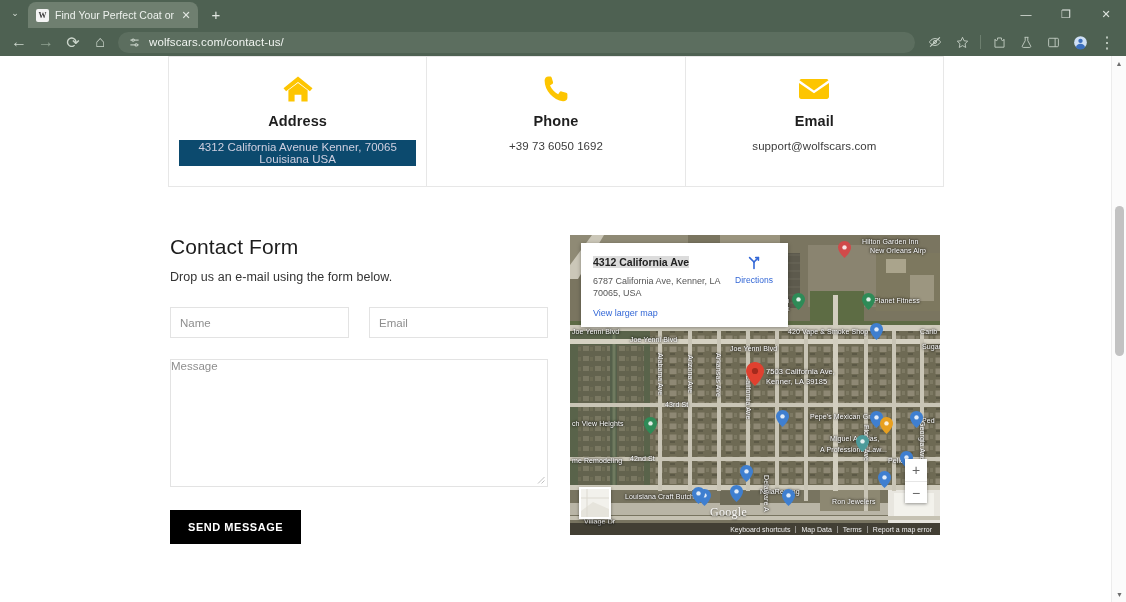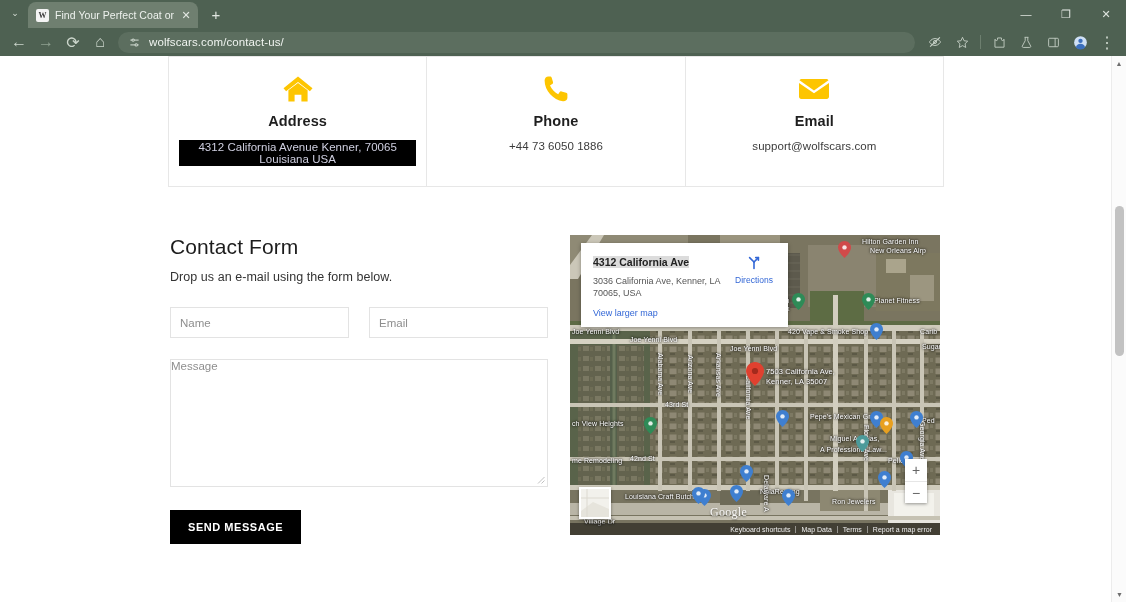--- a/index.html
+++ b/index.html
@@ -81,21 +81,21 @@
     padding: 16px 10px 20px; text-align:center; min-height: 103px;
     display:flex; flex-direction:column; align-items:center; justify-content:flex-start;
   }
   .card + .card { border-left: none; }
   .card-icon { height: 32px; display:flex; align-items:center; justify-content:center; margin-bottom: 8px; }
   .card-icon svg { display:block; }
   .card-title {
     font-size: 14.5px; font-weight: 700; color: #1f1f1f; margin-bottom: 11px; letter-spacing: .1px;
   }
   .card-text { font-size: 11.5px; color: #3c3c3c; letter-spacing: .05px; }
-  .card-text.selected { background: #000000; color: #cfcfe0; padding: 1px 0; }
+  .card-text.selected { background: #0c4a6e; color: #cfcfe0; padding: 1px 0; }
 
   
   .contact-wrap { display:flex; padding: 48px 170px 0 170px; gap: 22px; }
   .form-col { width: 378px; flex: 0 0 378px; }
   .form-title { font-size: 21px; font-weight: 400; color: #1c1c1c; letter-spacing: .1px; }
   .form-sub { font-size: 12.5px; color: #333; margin-top: 11px; letter-spacing: .05px; }
 
   .row2 { display:flex; gap: 20px; margin-top: 23px; }
   .fld {
     border: 1px solid #e3e3e3; height: 31px; background:#fff;
@@ -298,21 +298,21 @@
           <div class="card-text selected">4312 California Avenue Kenner, 70065 Louisiana USA</div>
         </div>
 
         <div class="card">
           <div class="card-icon">
             <svg width="26" height="28" viewBox="0 0 26 28">
               <path d="M5.3 1.5C3.4 1.5 1.6 3.1 1.6 5.6c0 10.4 8.8 19.5 18.3 20.7 2.4.3 4.5-1.4 4.5-3.6v-3.3c0-.8-.5-1.5-1.3-1.7l-4.6-1.3c-.8-.2-1.6.1-2 .8l-1.3 2.1C12 17.7 8.7 14.3 7 10.5l2.2-1.4c.7-.4 1-1.2.8-2L8.7 2.8c-.2-.8-.9-1.3-1.7-1.3z" fill="#fdc500"></path>
             </svg>
           </div>
           <div class="card-title">Phone</div>
-          <div class="card-text">+44 73 6050 1886</div>
+          <div class="card-text">+39 73 6050 1692</div>
         </div>
 
         <div class="card">
           <div class="card-icon">
             <svg width="32" height="24" viewBox="0 0 32 24">
               <path d="M1.5 3.3 16 13.4 30.5 3.3A2 2 0 0028.8 2H3.2a2 2 0 00-1.7 1.3z" fill="#fdc500"></path>
               <path d="M31 5.9 16 16.3 1 5.9v13.9c0 1.2 1 2.2 2.2 2.2h25.6c1.2 0 2.2-1 2.2-2.2z" fill="#fdc500"></path>
             </svg>
           </div>
           <div class="card-title">Email</div>
@@ -531,27 +531,27 @@
                   </svg></div>
               </div>
 
             <div class="pin-red" style="left:176px; top:127px;">
               <svg width="18" height="24" viewBox="0 0 18 24">
                 <path d="M9 0C4 0 0 4 0 9c0 6.5 9 15 9 15s9-8.5 9-15c0-5-4-9-9-9z" fill="#e0402f"></path>
                 <circle cx="9" cy="9" r="3.1" fill="#a32a1d"></circle>
               </svg>
             </div>
             <div class="lbl" style="left:196px; top:132px; font-size:7.5px;">7503 California Ave,</div>
-            <div class="lbl" style="left:196px; top:142px; font-size:7.5px;">Kenner, LA 35007</div>
+            <div class="lbl" style="left:196px; top:142px; font-size:7.5px;">Kenner, LA 39185</div>
 
             <div class="infowin">
               <div class="iw-left">
                 <div><span class="iw-title">4312 California Ave</span></div>
                 <div class="iw-addr">
-                  <span>3036 California Ave, Kenner, LA</span><br>
+                  <span>6787 California Ave, Kenner, LA</span><br>
                   <span>70065, USA</span>
                 </div>
                 <div class="iw-link">View larger map</div>
               </div>
               <div class="iw-right">
                 <div class="iw-dir-icon">
                   <svg width="16" height="16" viewBox="0 0 20 20" fill="none" stroke="#3367d6" stroke-width="2" stroke-linecap="round">
                     <path d="M10 18V10"></path>
                       <path d="M10 10 4.5 4.5"></path>
                       <path d="M10 10 15.5 4.5"></path>

